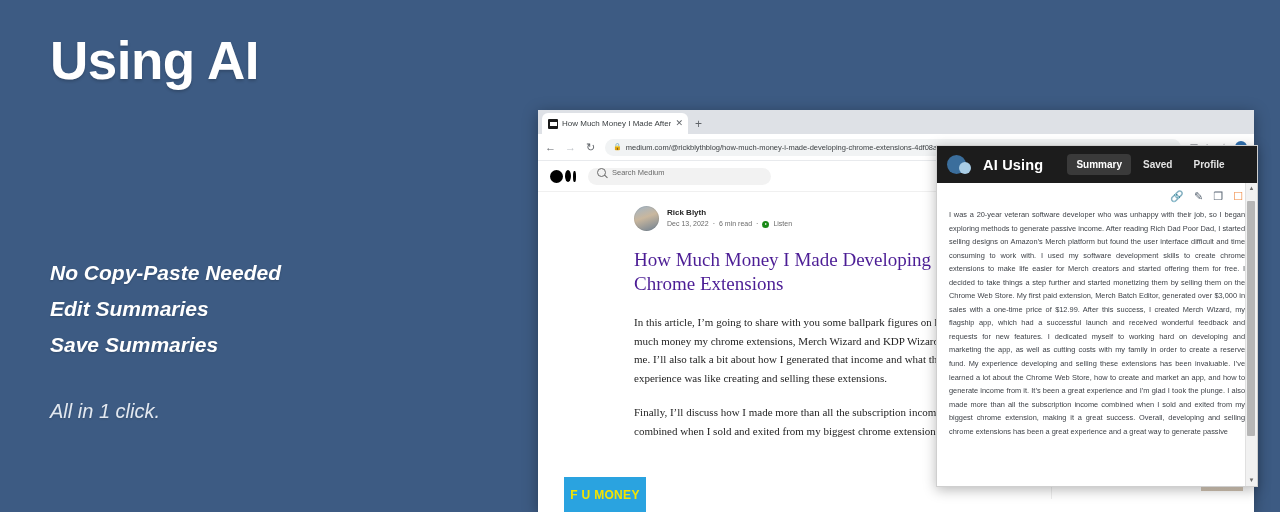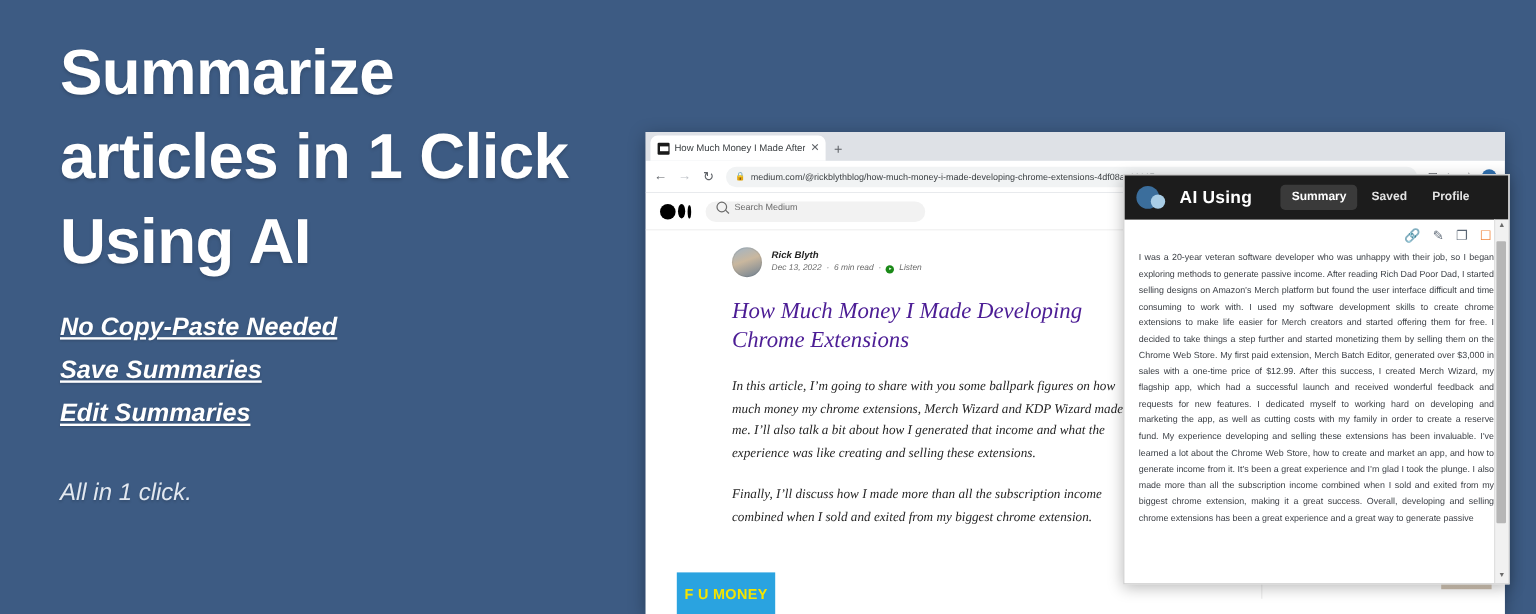--- a/index.html
+++ b/index.html
@@ -17,21 +17,21 @@
     color:#ffffff; font-size:53px; line-height:1.33;
     font-weight:bold; letter-spacing:-0.5px;
     text-shadow:0 2px 3px rgba(0,0,0,0.18);
   }
   .promo-features {
     position:absolute; left:50px; top:255px; width:420px;
     color:#ffffff; font-size:21px; line-height:1.71;
     font-weight:bold; font-style:italic;
     text-shadow:0 1px 2px rgba(0,0,0,0.18);
   }
-  .promo-features div { white-space:nowrap;text-decoration:underline; }
+  .promo-features div { white-space:nowrap; }
   .promo-tagline {
     position:absolute; left:50px; top:400px;
     color:#e2e8f0; font-size:20px; font-style:italic;
     text-shadow:0 1px 2px rgba(0,0,0,0.15);
   }
 
   
   .browser {
     position:absolute; left:538px; top:110px; width:716px; height:402px;
     background:#ffffff; box-shadow:0 3px 14px rgba(0,0,0,0.35);
@@ -101,21 +101,21 @@
   }
   .m-search .mag {
     width:7px; height:7px; border:1.1px solid #6b6b6b; border-radius:50%;
     position:relative; flex:0 0 auto;
   }
   .m-search .mag::after{
     content:""; position:absolute; right:-3px; bottom:-2px; width:4px; height:1.1px;
     background:#6b6b6b; transform:rotate(45deg);
   }
 
-  .article { padding:14px 0 0 72px; position:relative;font-style:italic; }
+  .article { padding:14px 0 0 96px; position:relative; }
   .byline { display:flex; align-items:center; gap:8px; }
   .avatar {
     width:25px; height:25px; border-radius:50%; flex:0 0 auto;
     background:linear-gradient(160deg,#9fb4c7 0%,#c9b79e 45%,#6d7f91 100%);
     box-shadow:inset 0 0 0 1px rgba(0,0,0,0.06);
   }
   .byline-text { line-height:1.5; }
   .author { font-size:8px; color:#242424; font-weight:bold; }
   .meta { font-size:7px; color:#6b6b6b; display:flex; align-items:center; gap:4px; }
   .listen-dot {
@@ -219,27 +219,26 @@
     font-size:6px; text-align:center; line-height:11px;
   }
   .ext-scroll .arrow.up { top:0; }
   .ext-scroll .arrow.down { bottom:0; }
 </style>
 </head>
 <body>
 
 <div class="promo">
   <div class="promo-title">
-    <div>Summarize articles in 1 Click</div>
     <div>Using AI</div>
   </div>
   <div class="promo-features">
     <div>No Copy-Paste Needed</div>
+    <div>Edit Summaries</div>
     <div>Save Summaries</div>
-    <div>Edit Summaries</div>
   </div>
   <div class="promo-tagline">All in 1 click.</div>
 </div>
 
 <div class="browser">
 
   <div class="tabstrip">
     <div class="tab">
       <span class="tab-favicon"></span>
       <span class="tab-title">How Much Money I Made After</span>

